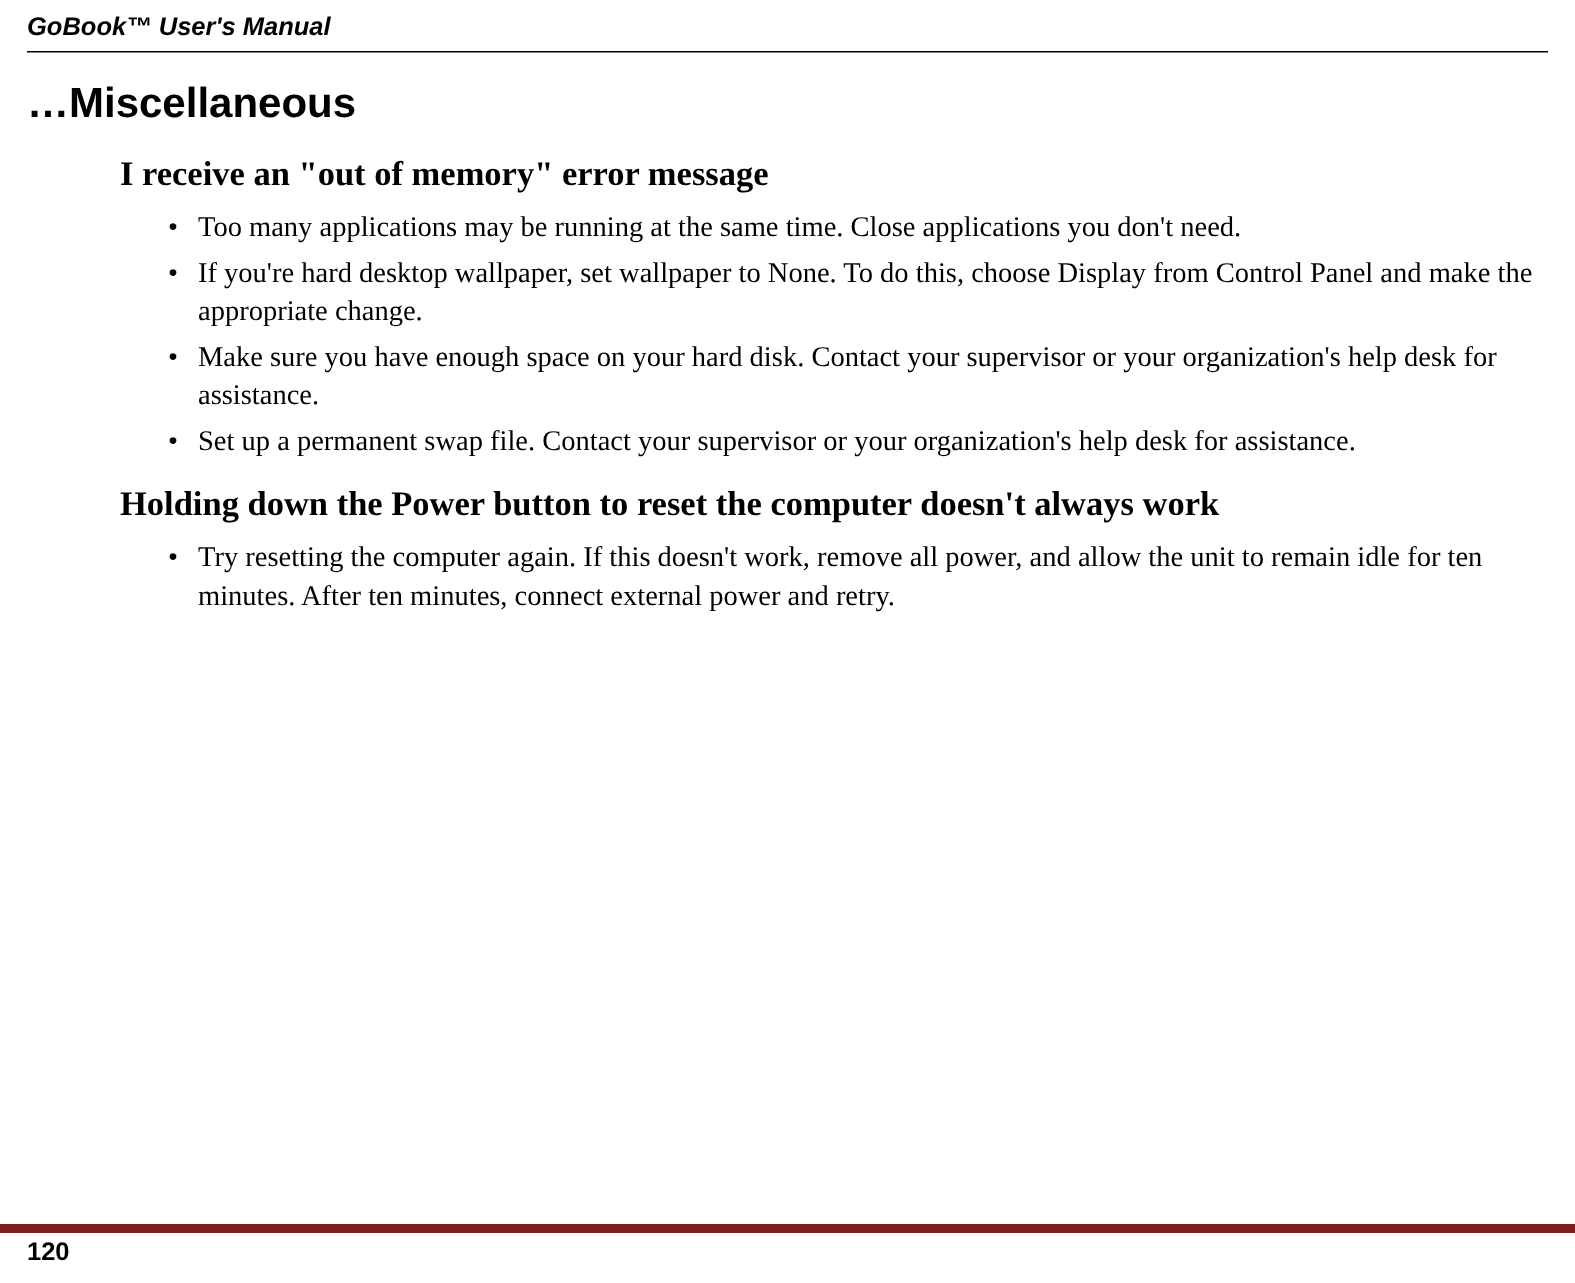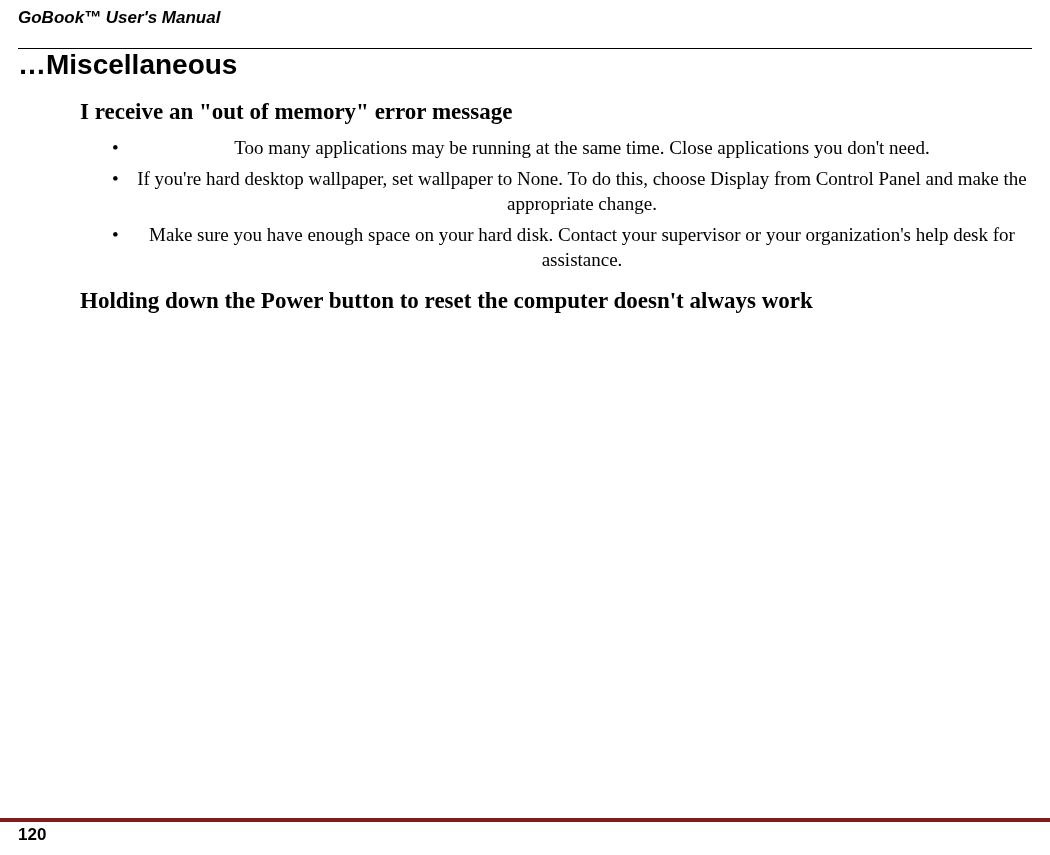--- a/index.html
+++ b/index.html
@@ -19,43 +19,42 @@
     width: 100%;
     height: 100%;
     position: relative;
   }
   .header {
     font-family: "Trebuchet MS", "Lucida Sans", Arial, sans-serif;
     font-weight: bold;
     font-size: 17px;
     font-style: italic;
     border-bottom: 1.5px solid #000;
-    padding-bottom: 20px;
-    margin-bottom: 0;
+    padding-bottom: 6px;
+    margin-bottom: 18px;
   }
   .section-title {
     font-family: "Trebuchet MS", "Lucida Sans", Arial, sans-serif;
     font-weight: bold;
     font-size: 28px;
     margin-bottom: 18px;
   }
   .content {
     padding-left: 62px;
   }
   .subheading {
     font-family: "Times New Roman", Times, serif;
     font-weight: bold;
     font-size: 23px;
     margin: 0 0 10px 0;
   }
   ul.bullets {
     list-style: none;
     padding: 0 0 0 32px;
     margin: 0 0 16px 0;
-    text-align: center;
   }
   ul.bullets li {
     font-size: 19px;
     line-height: 1.32;
     margin-bottom: 6px;
     position: relative;
     padding-left: 20px;
   }
   ul.bullets li::before {
     content: "•";
@@ -64,21 +63,21 @@
     top: 0;
     font-size: 19px;
   }
   .footer {
     position: absolute;
     bottom: 0;
     left: 0;
     right: 0;
     padding: 3px 8px 10px 18px;
     box-sizing: border-box;
-    border-top: 4px solid #7f1d1d;
+    border-top: 6px solid #7f1d1d;
     font-family: "Trebuchet MS", "Lucida Sans", Arial, sans-serif;
     font-size: 15px;
     display: flex;
     justify-content: space-between;
     align-items: center;
   }
   .footer-left {
     font-weight: bold;
     font-size: 17px;
   }
@@ -95,21 +94,25 @@
   </div>
 
   <div class="section-title">…Miscellaneous</div>
 
   <div class="content">
     <div class="subheading">I receive an "out of memory" error message</div>
     <ul class="bullets">
       <li>Too many applications may be running at the same time. Close applications you don't need.</li>
       <li>If you're hard desktop wallpaper, set wallpaper to None. To do this, choose Display from Control Panel and make the appropriate change.</li>
       <li>Make sure you have enough space on your hard disk. Contact your supervisor or your organization's help desk for assistance.</li>
+      <li>Set up a permanent swap file. Contact your supervisor or your organization's help desk for assistance.</li>
     </ul>
 
     <div class="subheading">Holding down the Power button to reset the computer doesn't always work</div>
+    <ul class="bullets">
+      <li>Try resetting the computer again. If this doesn't work, remove all power, and allow the unit to remain idle for ten minutes. After ten minutes, connect external power and retry.</li>
+    </ul>
   </div>
 
   <div class="footer">
     <span class="footer-left">120</span>
   </div>
 </div>
 
 </body></html>

